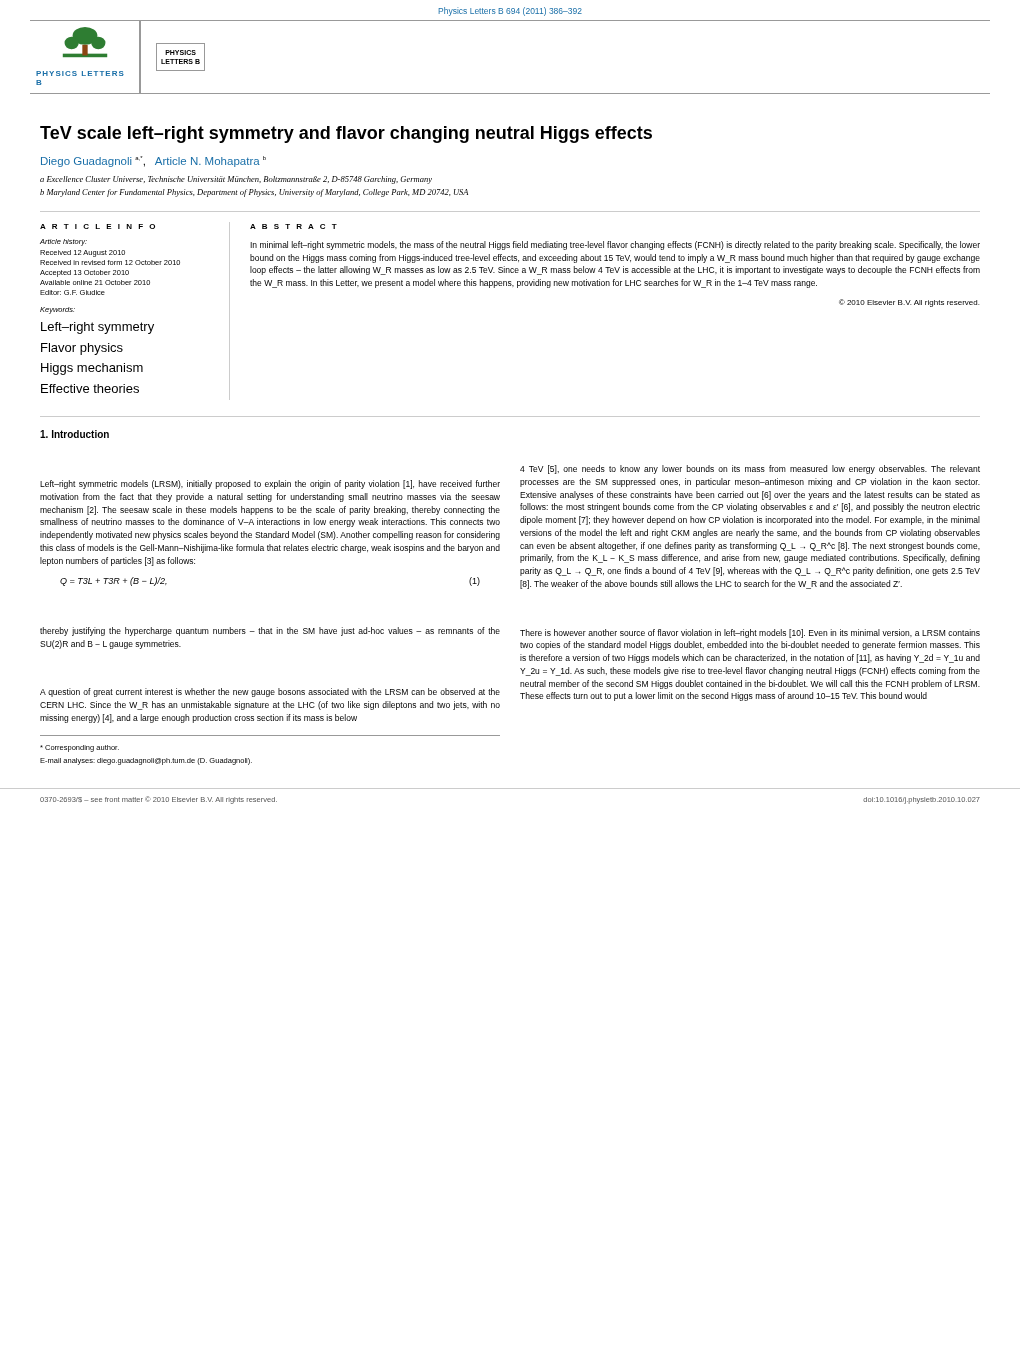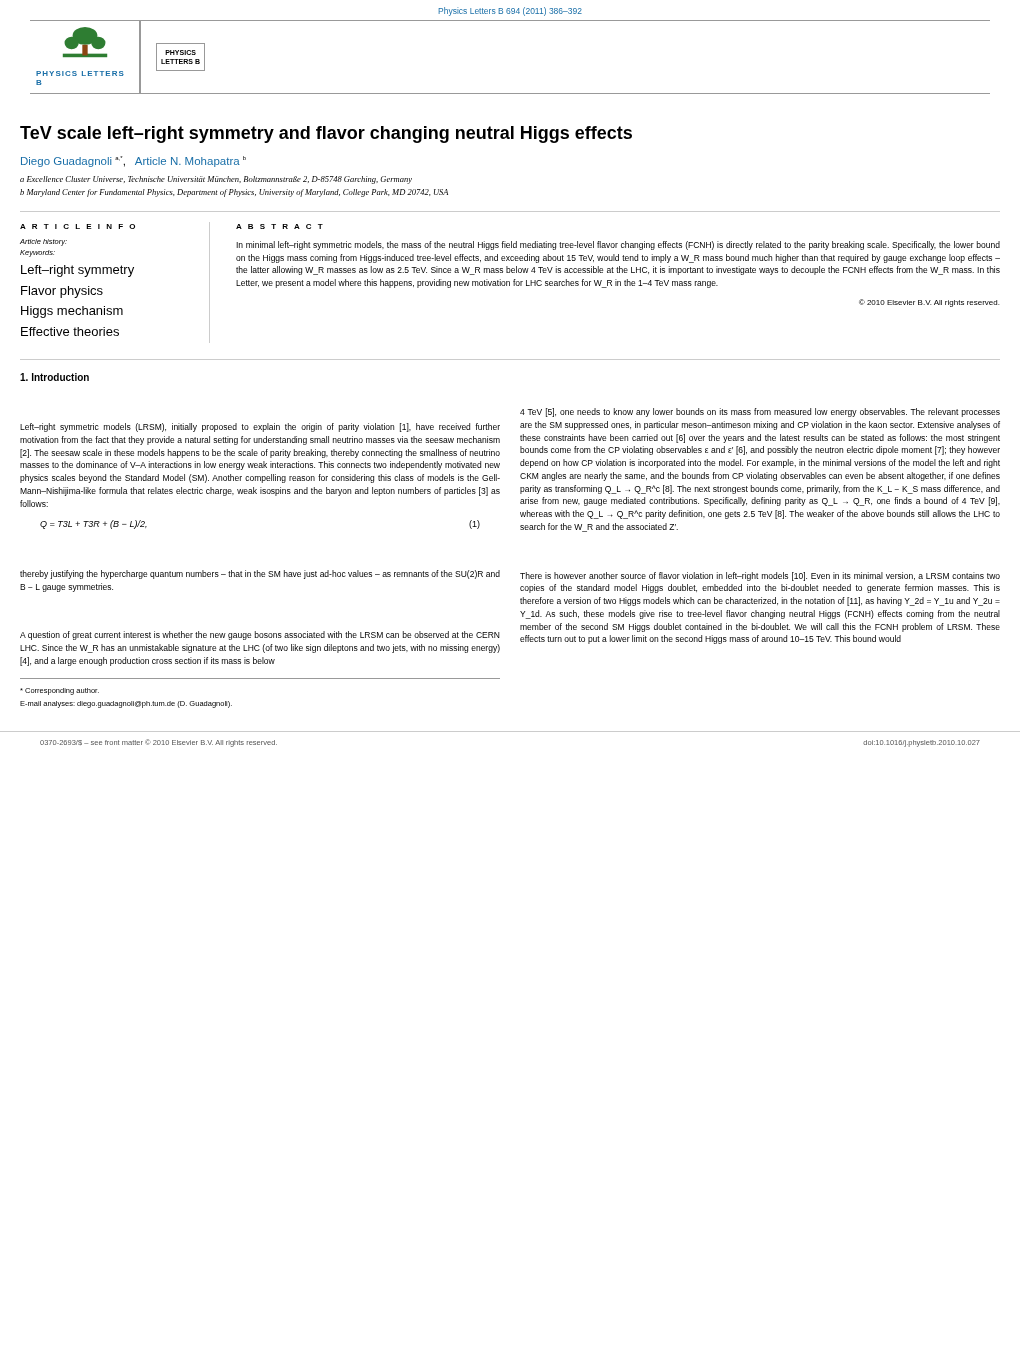--- a/index.html
+++ b/index.html
@@ -105,21 +105,21 @@
       padding: 4px;
       font-size: 7px;
       font-family: Arial, sans-serif;
       text-align: center;
       font-weight: bold;
       color: #000;
       line-height: 1.3;
     }
 
     .article-body {
-      padding: 10px 20px 20px;
+      padding: 10px 40px 20px;
     }
 
     .article-title {
       font-size: 18px;
       font-family: Arial, sans-serif;
       font-weight: bold;
       margin: 18px 0 10px;
       line-height: 1.3;
     }
 
@@ -135,21 +135,21 @@
 
     .affiliations {
       font-size: 8.5px;
       font-style: italic;
       margin-bottom: 12px;
       line-height: 1.5;
     }
 
     .two-col {
       display: flex;
-      gap: 26px;
+      gap: 20px;
       border-top: 1px solid #ccc;
       padding-top: 10px;
       margin-bottom: 16px;
     }
 
     .article-info {
       width: 190px;
       flex-shrink: 0;
       border-right: 1px solid #ccc;
       padding-right: 14px;
@@ -347,20 +347,27 @@
   <div class="affiliations">
     <div>a Excellence Cluster Universe, Technische Universität München, Boltzmannstraße 2, D-85748 Garching, Germany</div>
     <div>b Maryland Center for Fundamental Physics, Department of Physics, University of Maryland, College Park, MD 20742, USA</div>
   </div>
 
   <div class="two-col">
 
     <div class="article-info">
       <div class="info-section-title">A R T I C L E   I N F O</div>
       <div class="info-label">Article history:</div>
+      <div class="info-dates">
+        <div>Received 12 August 2010</div>
+        <div>Received in revised form 12 October 2010</div>
+        <div>Accepted 13 October 2010</div>
+        <div>Available online 21 October 2010</div>
+        <div>Editor: G.F. Giudice</div>
+      </div>
       <div class="keywords-title">Keywords:</div>
       <div class="keywords-list">
         <div>Left–right symmetry</div>
         <div>Flavor physics</div>
         <div>Higgs mechanism</div>
         <div>Effective theories</div>
       </div>
     </div>
 
     <div class="abstract-col">

